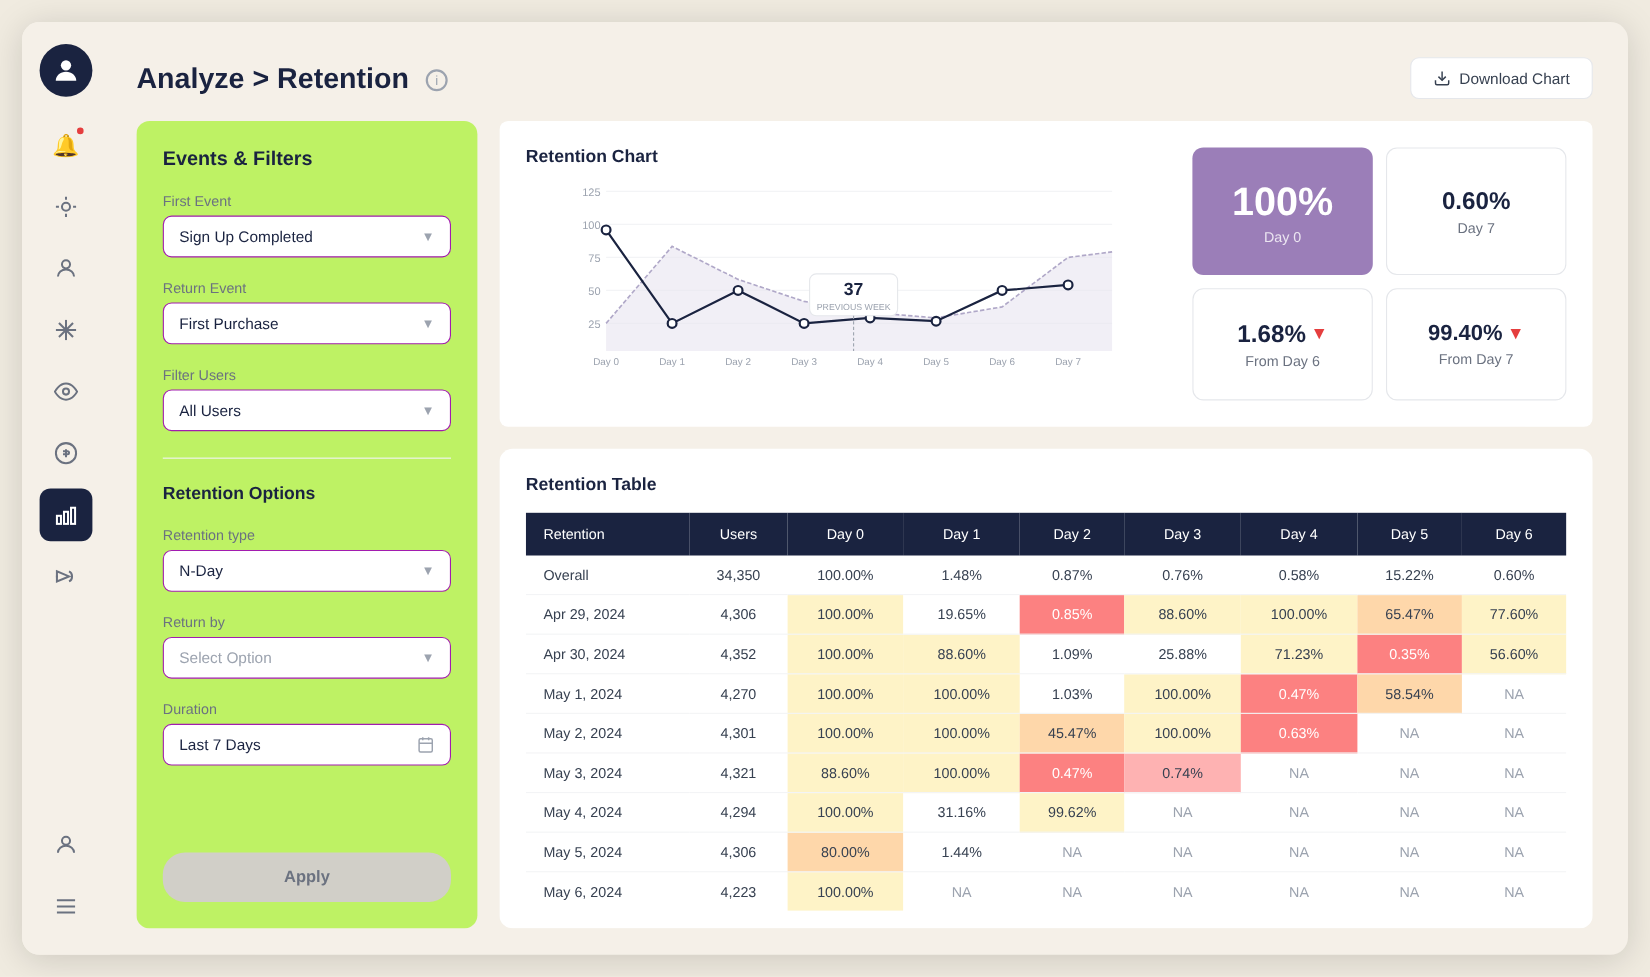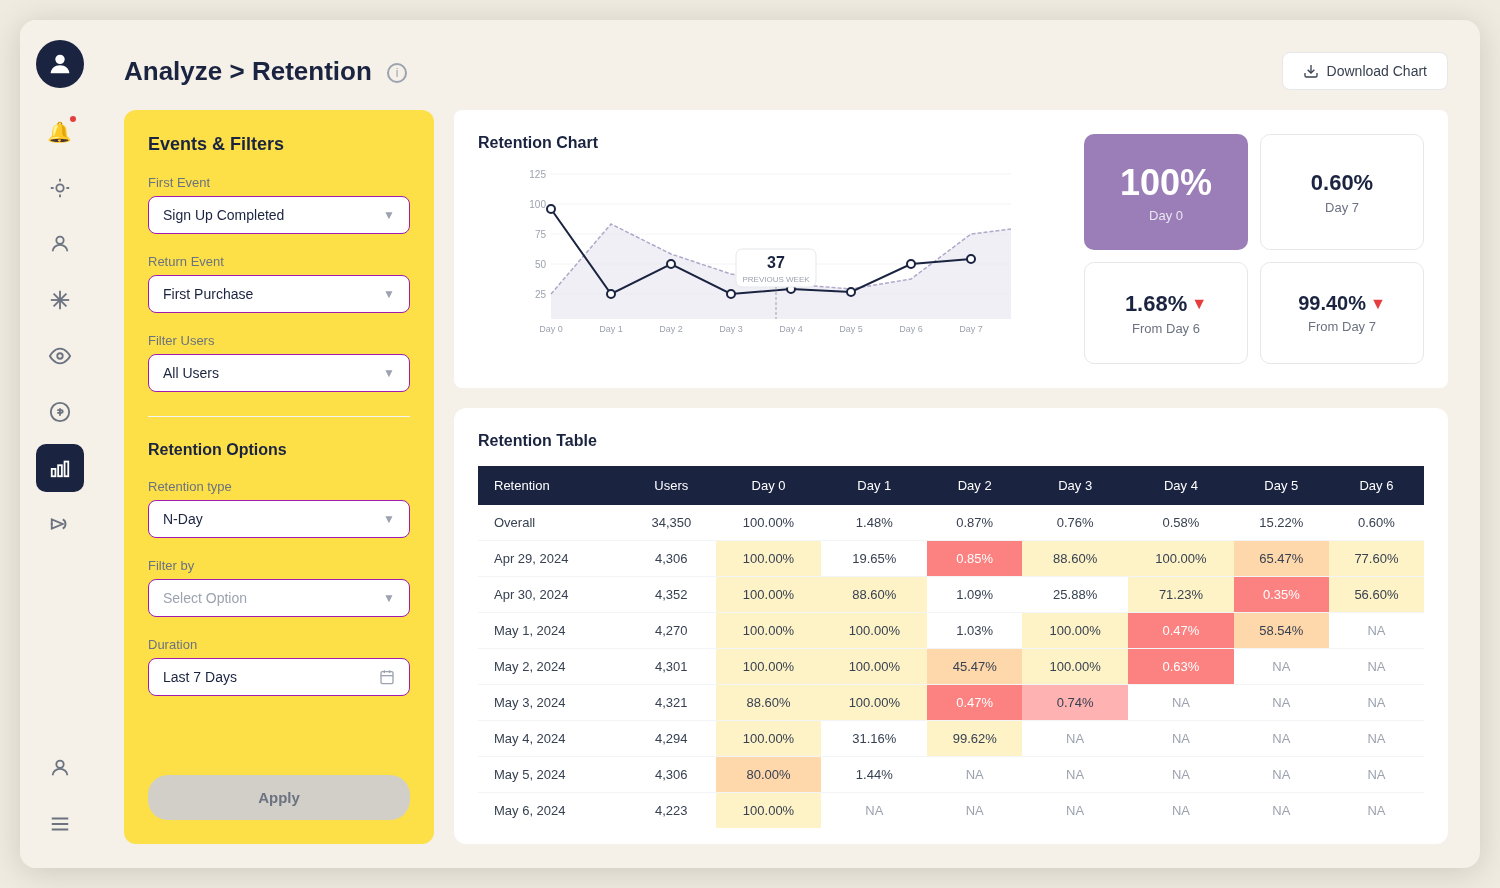--- a/index.html
+++ b/index.html
@@ -125,21 +125,21 @@
     
     .body-layout {
       display: flex;
       gap: 20px;
       flex: 1;
       overflow: hidden;
     }
     
     .left-panel {
       width: 310px;
-      background: #fde047;
+      background: #bef264;
       border-radius: 12px;
       padding: 24px;
       display: flex;
       flex-direction: column;
       gap: 20px;
       flex-shrink: 0;
     }
     .panel-title {
       font-size: 18px;
       font-weight: 600;
@@ -437,21 +437,21 @@
 
         <div class="field-group">
           <div class="field-label">Retention type</div>
           <div class="select-field">
             <span>N-Day</span>
             <span class="chevron">▼</span>
           </div>
         </div>
 
         <div class="field-group">
-          <div class="field-label">Filter by</div>
+          <div class="field-label">Return by</div>
           <div class="select-field">
             <span style="color:#9ca3af;">Select Option</span>
             <span class="chevron">▼</span>
           </div>
         </div>
 
         <div class="field-group">
           <div class="field-label">Duration</div>
           <div class="select-field">
             <span>Last 7 Days</span>

